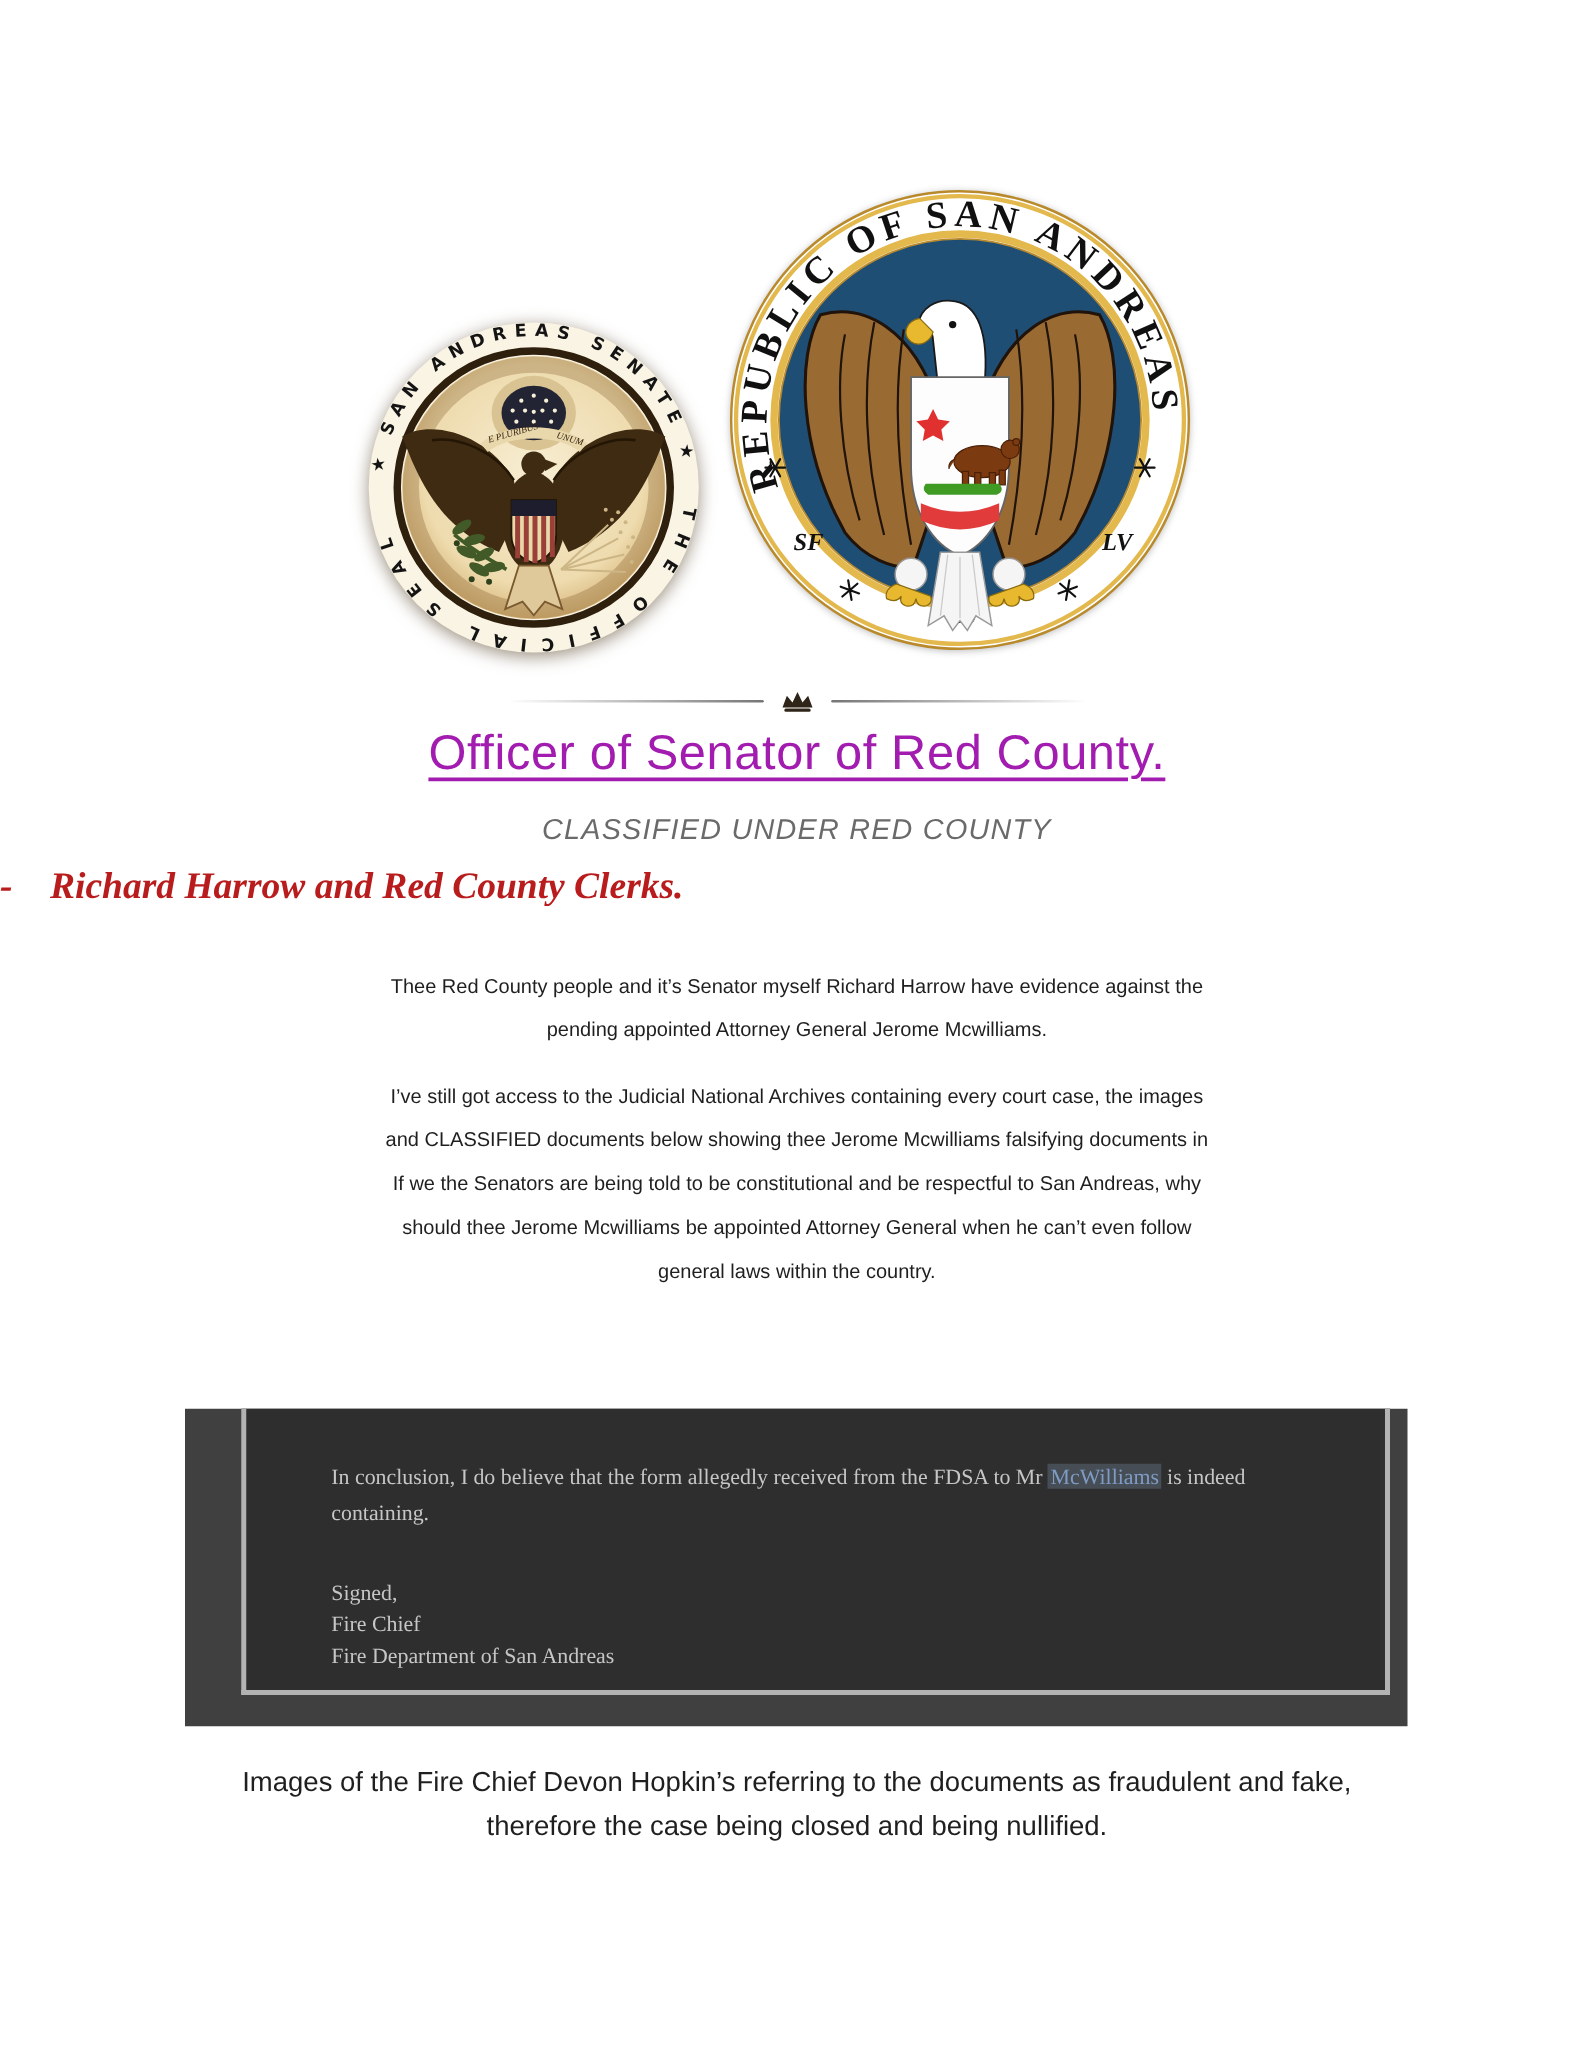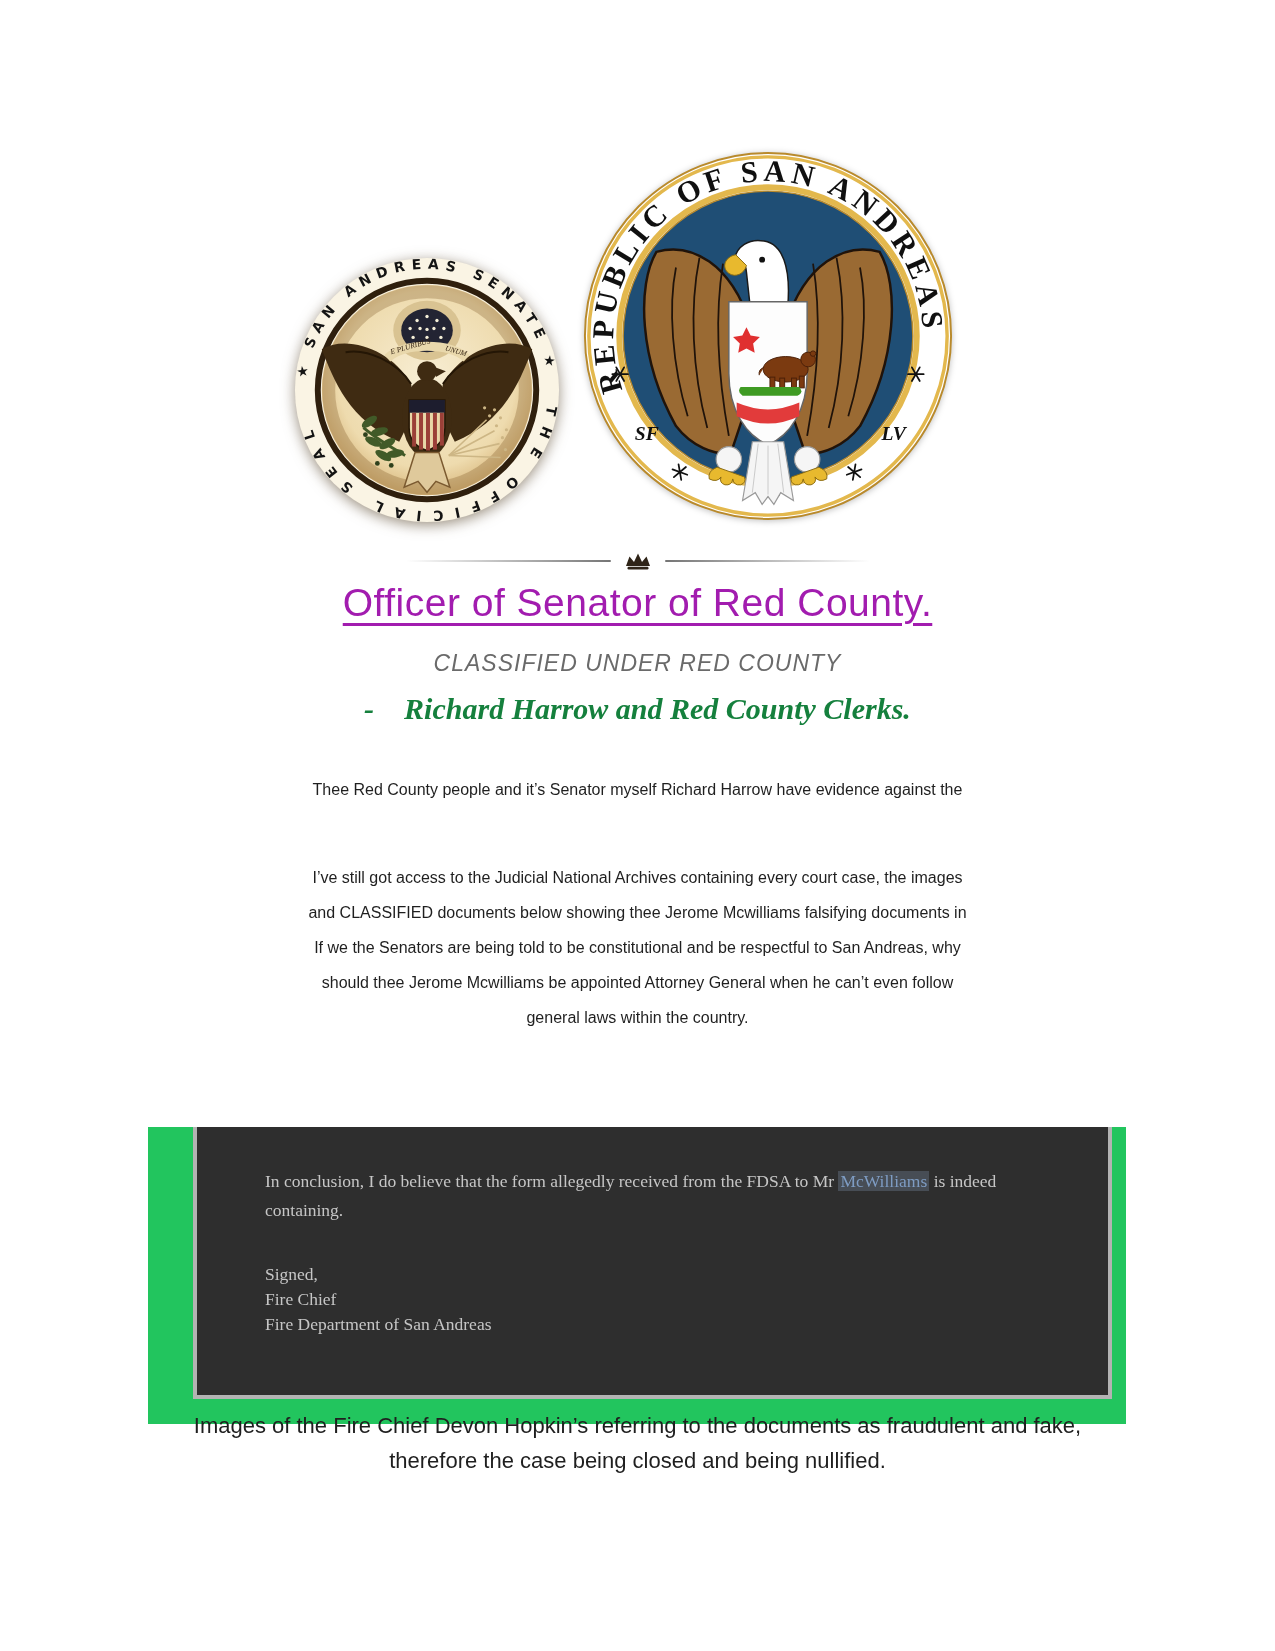--- a/index.html
+++ b/index.html
@@ -18,33 +18,33 @@
   .divider .rule{height:2px;width:205px;border-radius:1px;}
   .divider .rule.left{background:linear-gradient(to left,#757575,rgba(117,117,117,0));}
   .divider .rule.right{background:linear-gradient(to right,#757575,rgba(117,117,117,0));}
 
   
   .title{position:absolute;top:581px;left:0;right:0;text-align:center;}
   .title span{font-size:39px;letter-spacing:.5px;color:#a21caf;
       text-decoration:underline;text-decoration-thickness:3px;text-underline-offset:7px;}
   .subtitle{position:absolute;top:650px;left:0;right:0;text-align:center;
       font-style:italic;font-size:23px;letter-spacing:1px;color:#6a6a6a;}
-  .byline{position:absolute;top:692px;left:0;right:0;text-align:center;
+  .byline{position:absolute;top:692px;left:0;right:0;text-align:left;
       font-family:"Liberation Serif",serif;font-weight:bold;font-style:italic;
-      font-size:30px;color:#15803d;}
+      font-size:30px;color:#b91c1c;}
   .byline .dash{margin-right:30px;}
 
   
   .para{position:absolute;left:0;right:0;text-align:center;
         font-size:16px;line-height:35px;color:#1f1f1f;}
   .para1{top:772px;}
   .para2{top:860px;}
 
   
-  .shot{position:absolute;left:148px;top:1127px;width:978px;height:297px;background:#22c55e;}
+  .shot{position:absolute;left:148px;top:1127px;width:978px;height:254px;background:#404040;}
   .shot-frame{position:absolute;left:45px;top:0;right:14px;bottom:25px;background:#2e2e2e;
       border:4px solid #b3b3b3;border-top:none;}
   .shot-text{padding:40px 20px 0 68px;font-family:"Liberation Serif",serif;
       font-size:17.5px;line-height:29px;color:#c6c6c6;}
   .shot-text .l1{white-space:nowrap;}
   .hl{color:#7e9cc3;background:#474d55;padding:0 2px;}
   .sig{margin-top:37px;line-height:25px;}
 
   
   .caption{position:absolute;top:1408px;left:0;right:0;text-align:center;
@@ -250,20 +250,21 @@
   <div class="title">
     <span>Officer of Senator of Red County.</span>
   </div>
   <div class="subtitle">CLASSIFIED UNDER RED COUNTY</div>
   <div class="byline">
     <span class="dash">-</span><span>Richard Harrow and Red County Clerks.</span>
   </div>
 
   <div class="para para1">
     <div>Thee Red County people and it’s Senator myself Richard Harrow have evidence against the</div>
+    <div>pending appointed Attorney General Jerome Mcwilliams.</div>
   </div>
   <div class="para para2">
     <div>I’ve still got access to the Judicial National Archives containing every court case, the images</div>
     <div>and CLASSIFIED documents below showing thee Jerome Mcwilliams falsifying documents in</div>
     <div>If we the Senators are being told to be constitutional and be respectful to San Andreas, why</div>
     <div>should thee Jerome Mcwilliams be appointed Attorney General when he can’t even follow</div>
     <div>general laws within the country.</div>
   </div>
 
   <div class="shot">

